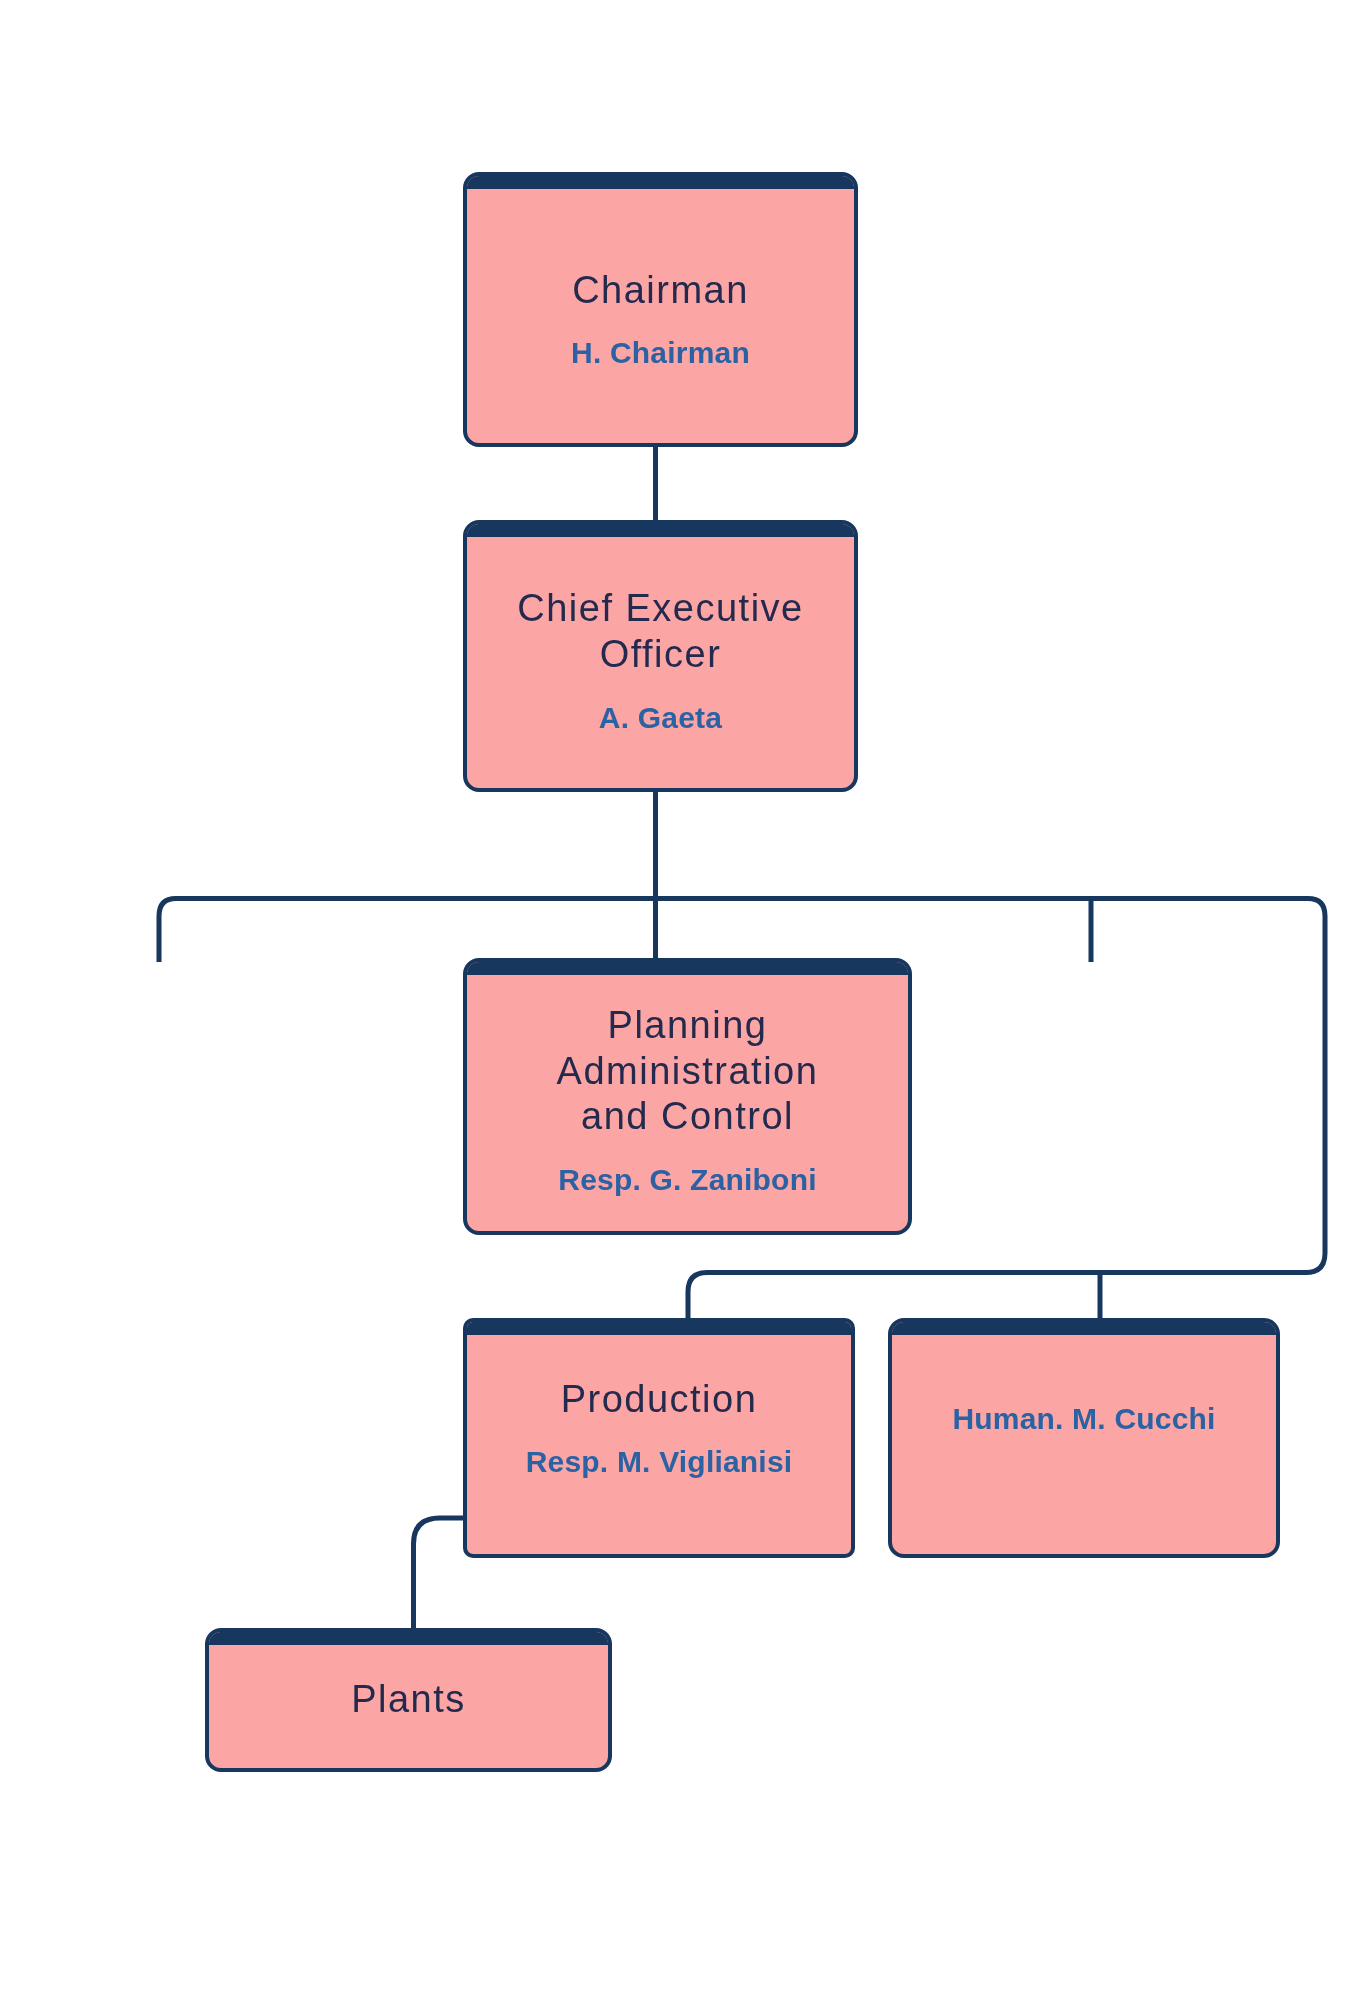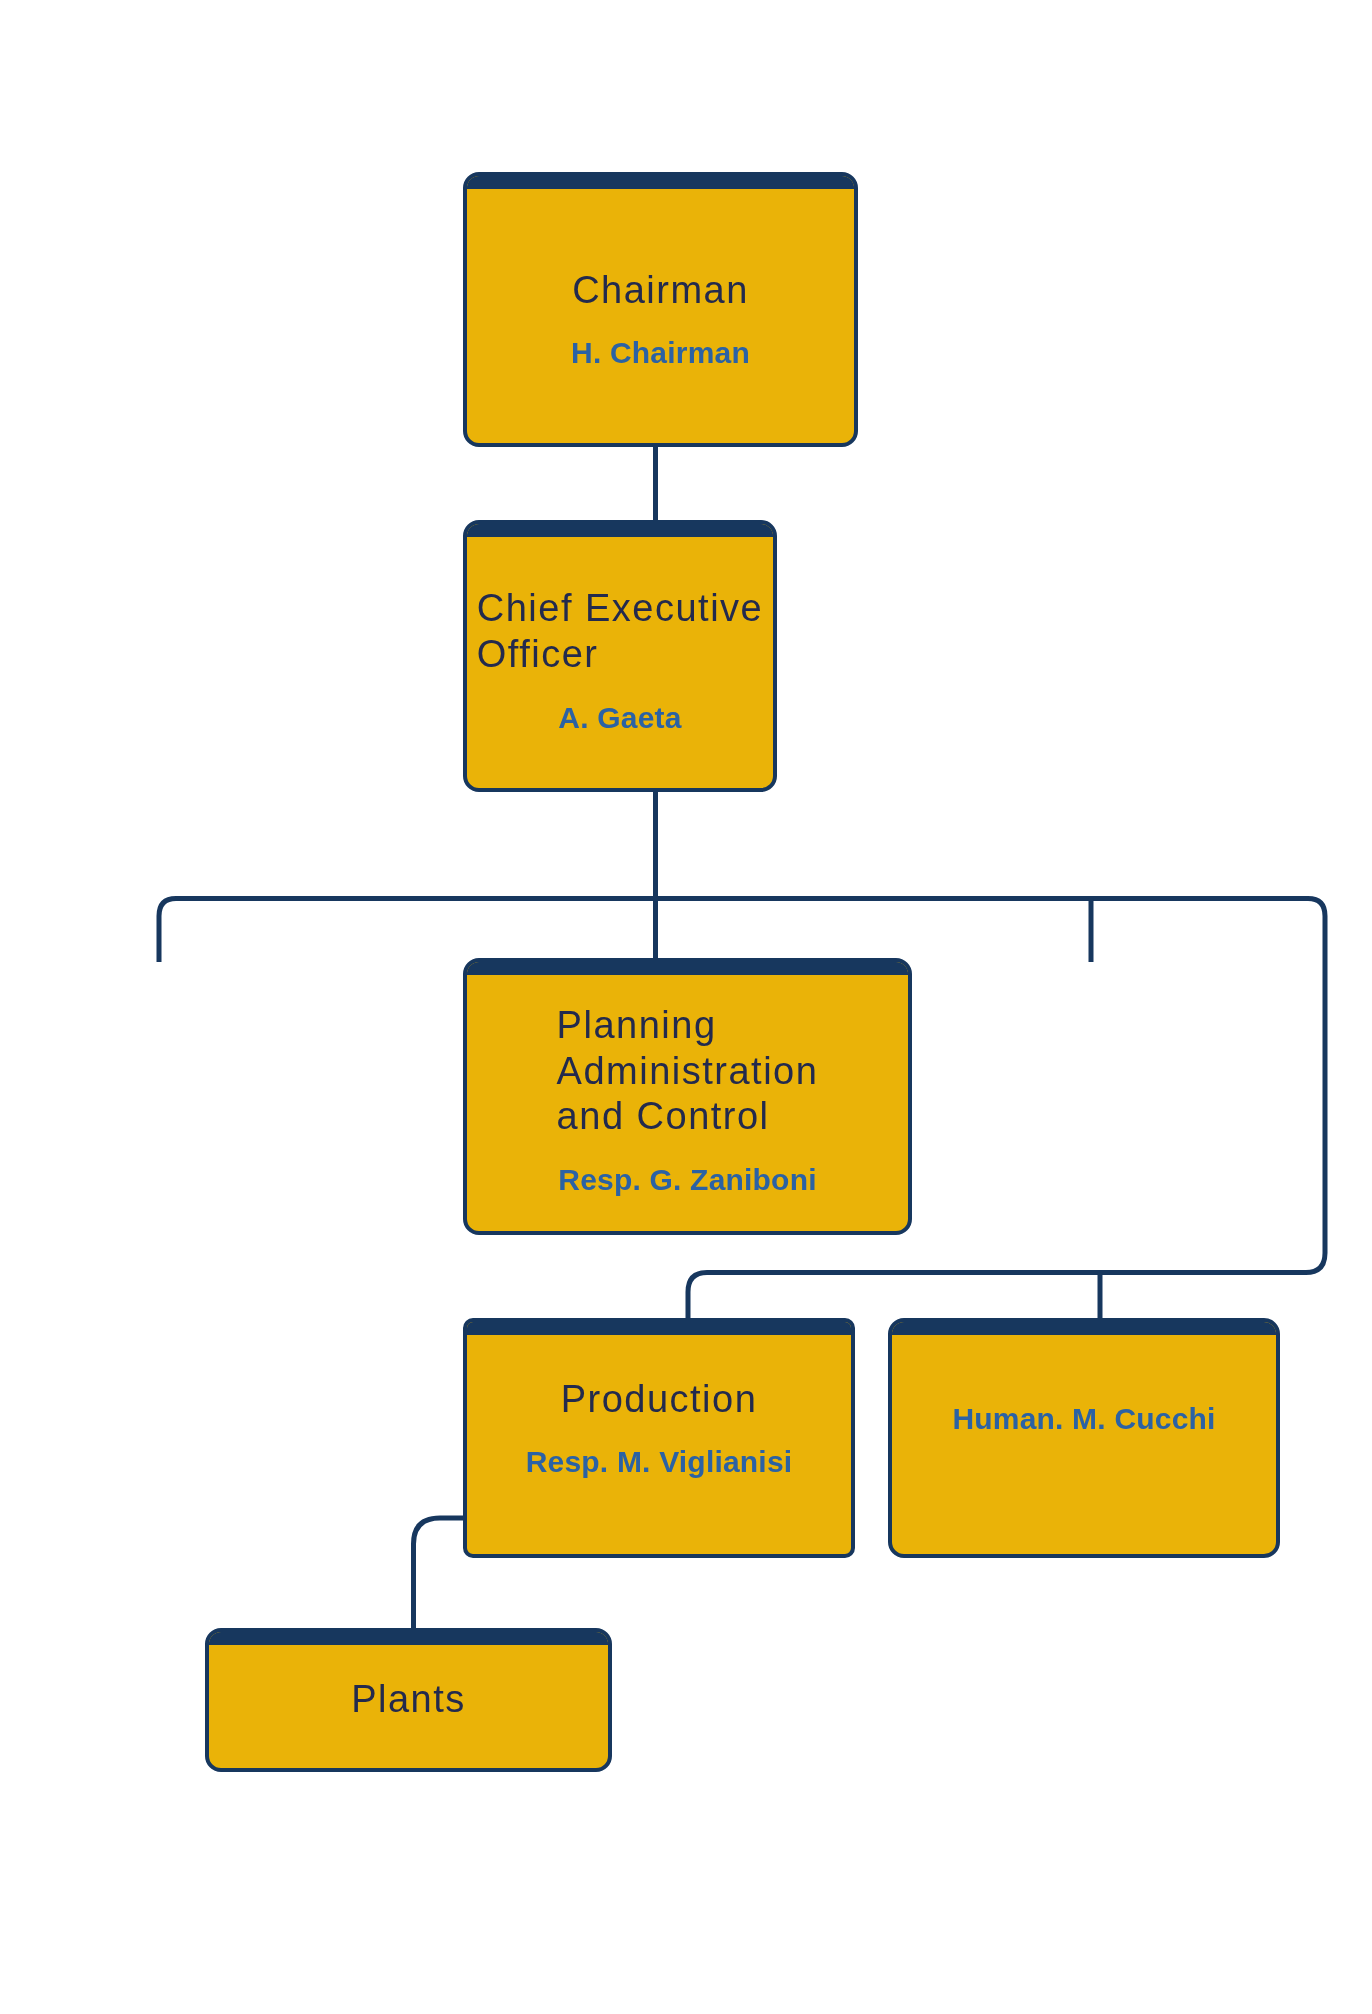--- a/index.html
+++ b/index.html
@@ -15,29 +15,29 @@
     background:var(--background);
     font-family:"Liberation Sans", sans-serif;
     overflow:hidden;
   }
   svg.connectors{position:absolute;inset:0;width:1372px;height:2014px;}
   svg.connectors path{stroke:var(--navy);stroke-width:5;fill:none;}
 
   .node{
     position:absolute;
     box-sizing:border-box;
-    background:#eab308;
+    background:#fca5a5;
     border:4px solid var(--navy);
     border-radius:16px;
     overflow:hidden;
     display:flex;
     flex-direction:column;
     align-items:center;
     justify-content:center;
-    text-align:left;
+    text-align:center;
   }
   .node .bar{
     position:absolute;top:0;left:0;right:0;height:13px;
     background:var(--navy);
   }
   .node .title{
     font-size:38px;
     line-height:1.2;
     font-weight:400;
     letter-spacing:1.5px;
@@ -47,21 +47,21 @@
   .node .person{
     margin-top:22px;
     font-size:30px;
     line-height:1.2;
     font-weight:700;
     letter-spacing:0.2px;
     color:var(--person-blue);
   }
 
   #node-chairman           {left:463px;top:172px; width:395px;height:275px;padding-top:20px;}
-  #node-ceo                {left:463px;top:520px; width:314px;height:272px;padding-top:10px;}
+  #node-ceo                {left:463px;top:520px; width:395px;height:272px;padding-top:10px;}
   #node-hr                 {left:45px; top:958px; width:396px;height:277px;padding-top:14px;}
   #node-pac                {left:463px;top:958px; width:449px;height:277px;padding-top:8px;}
   #node-hseq               {left:885px;top:958px; width:397px;height:277px;padding-top:8px;}
   #node-production         {left:463px;top:1318px;width:392px;height:240px;padding-bottom:19px;border-radius:10px;}
   #node-technical_services {left:888px;top:1318px;width:392px;height:240px;padding-bottom:60px;}
   #node-plants             {left:205px;top:1628px;width:407px;height:144px;}
 </style>
 </head>
 <body>
 

